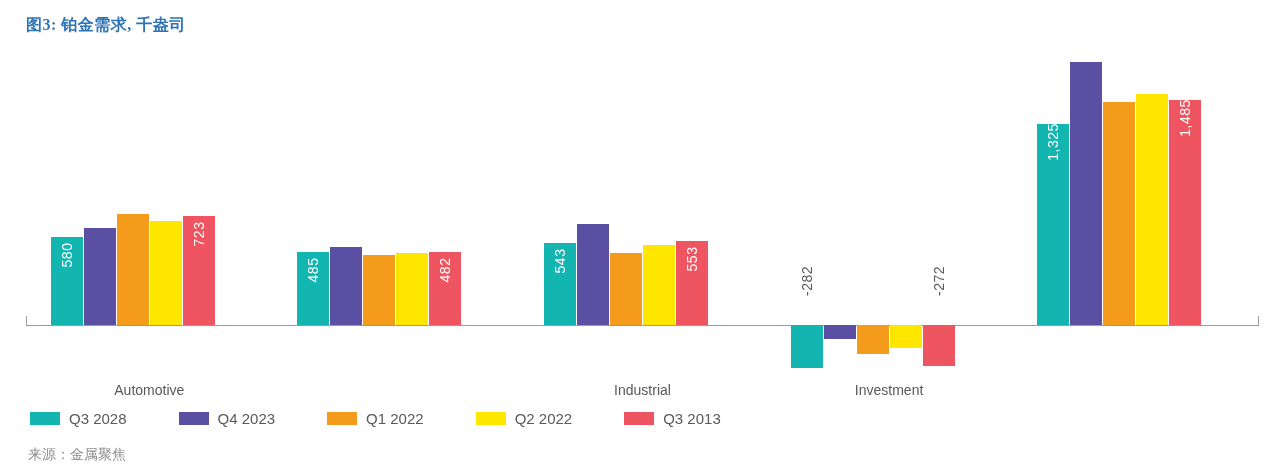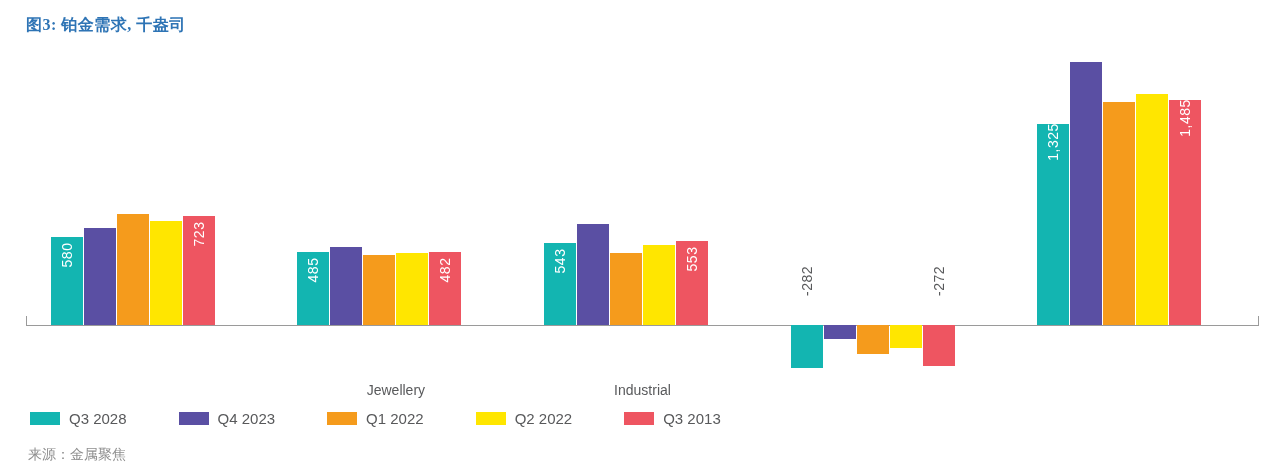--- a/index.html
+++ b/index.html
@@ -152,34 +152,34 @@
             <div class="bar" style="left: 24.8px; height: 87.8286px; background: rgb(19, 181, 177);">
               <span class="bar-value" style="top: 10px;">580</span>
             </div>
             <div class="bar" style="left: 57.8px; height: 97.3686px; background: rgb(90, 79, 163);"></div>
             <div class="bar" style="left: 90.8px; height: 110.543px; background: rgb(245, 155, 28);"></div>
             <div class="bar" style="left: 123.8px; height: 104.486px; background: rgb(255, 230, 0);"></div>
             <div class="bar" style="left: 156.8px; height: 109.483px; background: rgb(238, 85, 97);">
               <span class="bar-value" style="top: 10px;">723</span>
             </div>
           </div>
+          <div class="cat-label">Automotive</div>
         </div>
         <div class="group" style="left: 246.6px; width: 246.6px;">
           <div class="bars">
             <div class="bar" style="left: 24.8px; height: 73.4429px; background: rgb(19, 181, 177);">
               <span class="bar-value" style="top: 10px;">485</span>
             </div>
             <div class="bar" style="left: 57.8px; height: 78.44px; background: rgb(90, 79, 163);"></div>
             <div class="bar" style="left: 90.8px; height: 69.96px; background: rgb(245, 155, 28);"></div>
             <div class="bar" style="left: 123.8px; height: 72.2314px; background: rgb(255, 230, 0);"></div>
             <div class="bar" style="left: 156.8px; height: 72.9886px; background: rgb(238, 85, 97);">
               <span class="bar-value" style="top: 10px;">482</span>
             </div>
           </div>
-          <div class="cat-label">Jewellery</div>
         </div>
         <div class="group" style="left: 493.2px; width: 246.6px;">
           <div class="bars">
             <div class="bar" style="left: 24.8px; height: 82.2257px; background: rgb(19, 181, 177);">
               <span class="bar-value" style="top: 10px;">543</span>
             </div>
             <div class="bar" style="left: 57.8px; height: 100.7px; background: rgb(90, 79, 163);"></div>
             <div class="bar" style="left: 90.8px; height: 71.6257px; background: rgb(245, 155, 28);"></div>
             <div class="bar" style="left: 123.8px; height: 80.2571px; background: rgb(255, 230, 0);"></div>
             <div class="bar" style="left: 156.8px; height: 83.74px; background: rgb(238, 85, 97);">
@@ -193,20 +193,21 @@
             <div class="bar neg" style="left: 24.8px; height: 42.7029px; background: rgb(19, 181, 177);">
               <span class="bar-value outside" style="top: -52px;">-282</span>
             </div>
             <div class="bar neg" style="left: 57.8px; height: 13.9314px; background: rgb(90, 79, 163);"></div>
             <div class="bar neg" style="left: 90.8px; height: 28.7714px; background: rgb(245, 155, 28);"></div>
             <div class="bar neg" style="left: 123.8px; height: 23.4714px; background: rgb(255, 230, 0);"></div>
             <div class="bar neg" style="left: 156.8px; height: 41.1886px; background: rgb(238, 85, 97);">
               <span class="bar-value outside" style="top: -52px;">-272</span>
             </div>
           </div>
+          <div class="cat-label">Investment</div>
         </div>
         <div class="group" style="left: 986.4px; width: 246.6px;">
           <div class="bars">
             <div class="bar" style="left: 24.8px; height: 200.643px; background: rgb(19, 181, 177);">
               <span class="bar-value" style="top: 10px;">1,325</span>
             </div>
             <div class="bar" style="left: 57.8px; height: 262.577px; background: rgb(90, 79, 163);"></div>
             <div class="bar" style="left: 90.8px; height: 223.509px; background: rgb(245, 155, 28);"></div>
             <div class="bar" style="left: 123.8px; height: 230.929px; background: rgb(255, 230, 0);"></div>
             <div class="bar" style="left: 156.8px; height: 224.871px; background: rgb(238, 85, 97);">

